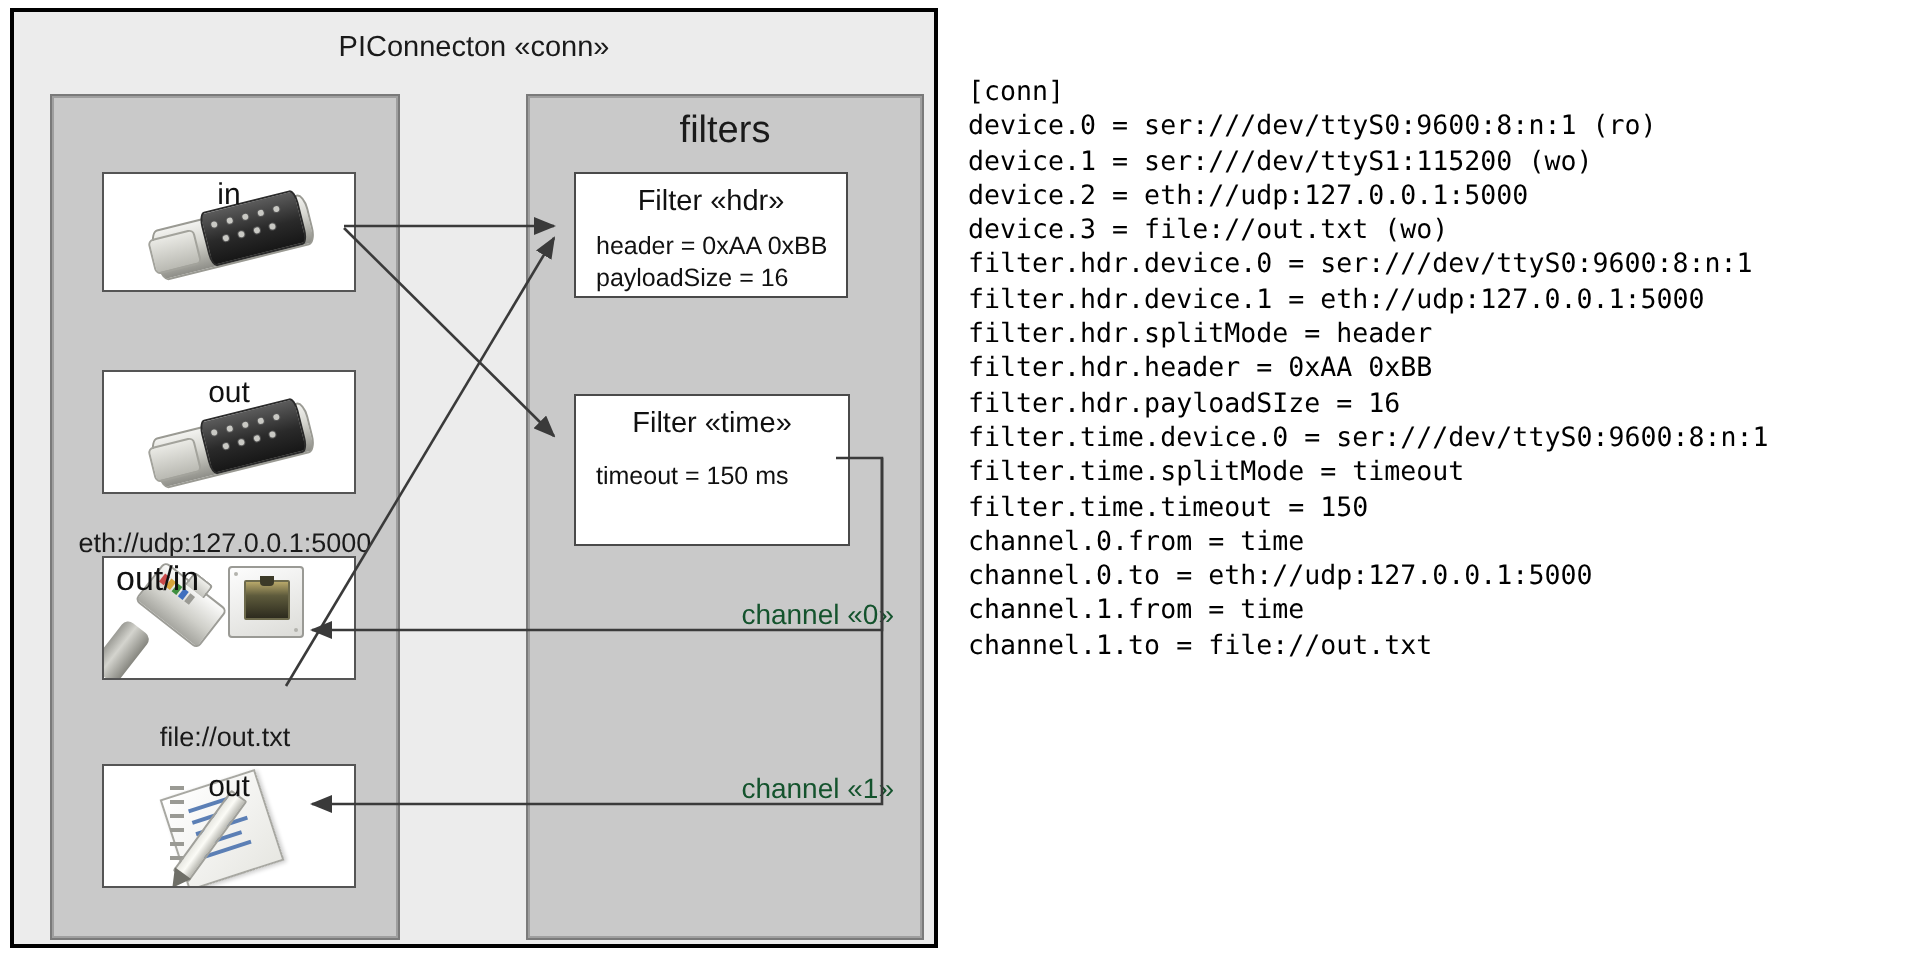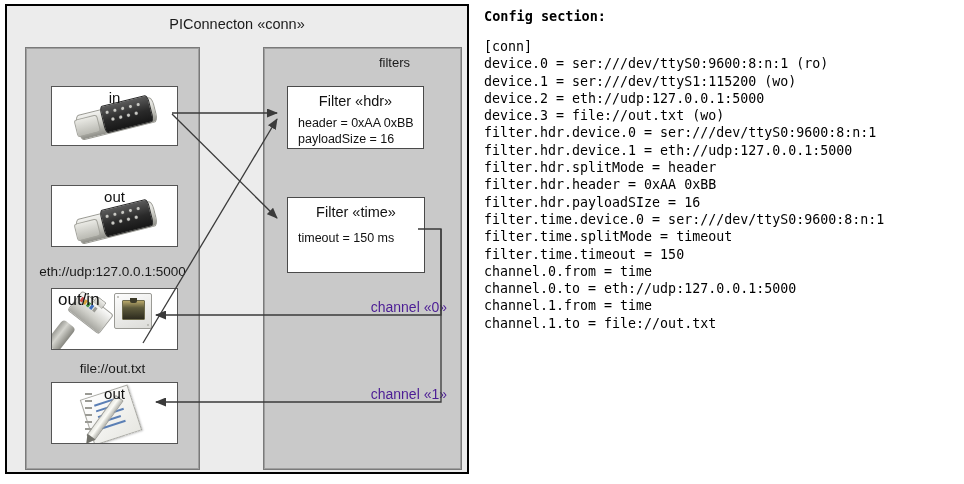--- a/index.html
+++ b/index.html
@@ -20,21 +20,21 @@
 
   .panel{
     position:absolute;background:#c9c9c9;
     border:1px solid #7a7a7a;box-sizing:border-box;
     box-shadow:0 0 0 1px #9f9f9f inset;
   }
   #panel-devices{left:18px;top:41px;width:175px;height:423px;}
   #panel-filters{left:256px;top:41px;width:199px;height:423px;}
   .panel-title{
     position:absolute;left:0;top:7px;width:100%;text-align:center;
-    font-size:13px;color:#1a1a1a;padding-left:32px;
+    font-size:19px;color:#1a1a1a;
   }
 
   .dev-label{
     position:absolute;text-align:center;font-size:13.5px;color:#1a1a1a;
     white-space:nowrap;
   }
   .dev-box{
     position:absolute;background:#fff;border:1px solid #555;
     box-sizing:border-box;overflow:hidden;
   }
@@ -132,21 +132,21 @@
   
   .filter-box{
     position:absolute;background:#fff;border:1px solid #4a4a4a;box-sizing:border-box;
   }
   .filter-title{
     position:absolute;left:0;top:6px;width:100%;text-align:center;
     font-size:14.5px;color:#111;
   }
   .filter-attrs{position:absolute;left:10px;font-size:12.5px;color:#111;line-height:16px;}
 
-  .chan-label{position:absolute;font-size:14px;color:#4c1d95;text-align:right;}
+  .chan-label{position:absolute;font-size:14px;color:#14532d;text-align:right;}
 
   #edges{position:absolute;left:0;top:0;width:478px;height:484px;overflow:visible;}
 
   
   #config{position:absolute;left:478px;top:0;width:486px;height:484px;}
   #config-heading{
     position:absolute;left:6px;top:8px;font-size:13.5px;font-weight:bold;
     font-family:"DejaVu Sans Mono","Liberation Mono",monospace;color:#000;
   }
   #config-body{
@@ -199,21 +199,21 @@
               <i style="left:32px;top:0"></i>
             <i style="left:4px;top:8px"></i>
               <i style="left:12px;top:8px"></i>
             <i style="left:20px;top:8px"></i>
               <i style="left:28px;top:8px"></i>
           </span>
         </span>
       </div>
 
       <div class="dev-label" style="left:0;top:216px;width:100%;text-align:center;">eth://udp:127.0.0.1:5000</div>
-      <div class="dev-box" style="left:25px;top:240px;width:127px;height:62px;">
+      <div class="dev-box" style="left:25px;top:230px;width:127px;height:62px;">
         <div class="dev-io left">out/in</div>
         <span class="icon-eth">
           <span class="jackplate"></span>
             <span class="jack"></span>
           <span class="cable"></span>
           <span class="plug">
             <span class="clip"></span>
             <span class="wires">
               <i style="left:0;background:#c94b4b"></i>
                 <i style="left:4px;background:#d7a53c"></i>
@@ -283,15 +283,14 @@
       <path d="M143,343 L277,119"></path>
 
       <path d="M418,229 L441,229 L441,315 L156,315"></path>
 
       <path d="M441,229 L441,402 L156,402"></path>
     </g>
   </svg>
 </div>
 
 <div id="config">
-  <div id="config-heading">Config section:</div>
   <div id="config-body"><div>[conn]</div><div>device.0 = ser:///dev/ttyS0:9600:8:n:1 (ro)</div><div>device.1 = ser:///dev/ttyS1:115200 (wo)</div><div>device.2 = eth://udp:127.0.0.1:5000</div><div>device.3 = file://out.txt (wo)</div><div>filter.hdr.device.0 = ser:///dev/ttyS0:9600:8:n:1</div><div>filter.hdr.device.1 = eth://udp:127.0.0.1:5000</div><div>filter.hdr.splitMode = header</div><div>filter.hdr.header = 0xAA 0xBB</div><div>filter.hdr.payloadSIze = 16</div><div>filter.time.device.0 = ser:///dev/ttyS0:9600:8:n:1</div><div>filter.time.splitMode = timeout</div><div>filter.time.timeout = 150</div><div>channel.0.from = time</div><div>channel.0.to = eth://udp:127.0.0.1:5000</div><div>channel.1.from = time</div><div>channel.1.to = file://out.txt</div></div>
 </div>
 
 </body></html>

